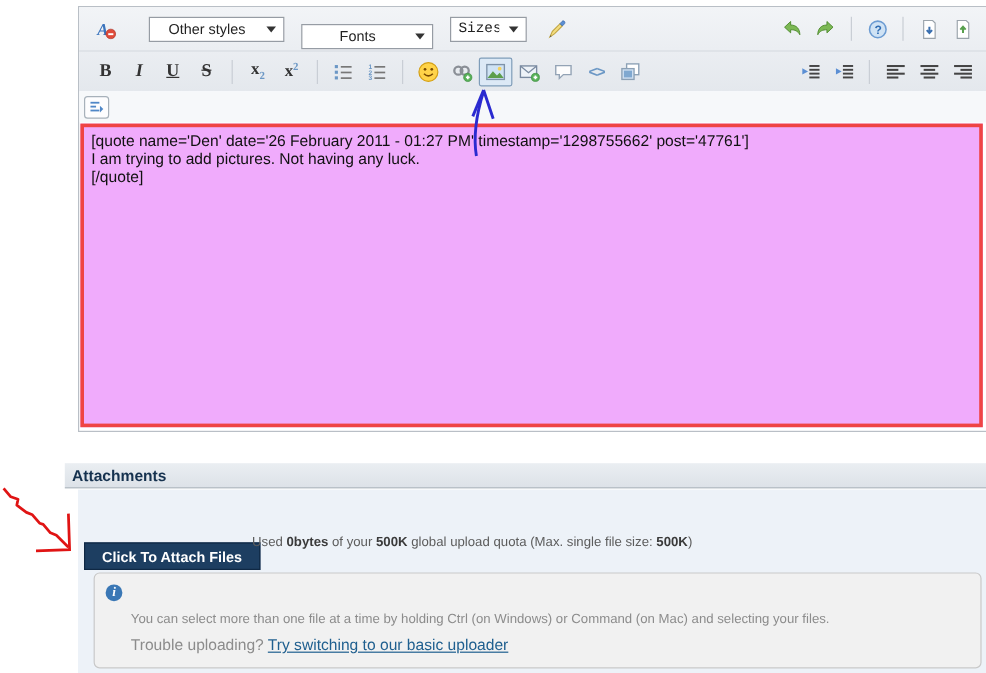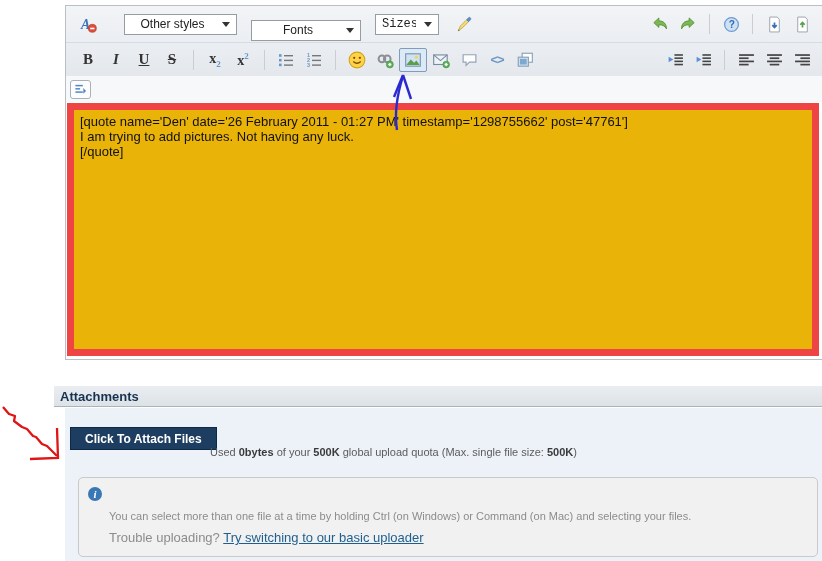--- a/index.html
+++ b/index.html
@@ -32,31 +32,31 @@
   .select .arr{width:0;height:0;border-left:4px solid transparent;border-right:4px solid transparent;
     border-top:5px solid #333;margin-left:8px;}
   .sel-style{width:113px;margin-left:22px;}
   .sel-font{width:110px;margin-left:14px;margin-top:12px;}
   .sel-size{width:64px;margin-left:14px;font-family:Liberation Mono, monospace;}
 
   .mode-strip{height:26px;background:#f6f8fa;display:flex;align-items:center;padding:0 4px;}
   .mode-btn{width:21px;height:19px;background:#fdfdfe;border:1px solid #a7b1ba;border-radius:3px;
     display:flex;align-items:center;justify-content:center;cursor:pointer;}
 
-  .textarea{position:absolute;left:1px;top:97px;width:752px;height:253px;background:#eab308;
-    border:7px solid #ef4444;padding:4px 6px;font-size:13px;line-height:15px;color:#111;
+  .textarea{position:absolute;left:1px;top:97px;width:752px;height:253px;background:#f0abfc;
+    border:3px solid #ef4444;padding:4px 6px;font-size:13px;line-height:15px;color:#111;
     overflow:hidden;cursor:text;}
   .textarea div{white-space:nowrap;}
 
   
   .attach-header{position:absolute;left:54px;top:386px;width:798px;height:21px;
     background:linear-gradient(#eaeef2,#dde2e8);border-bottom:1px solid #aab3bc;
     display:flex;align-items:center;padding-left:6px;font-size:13px;font-weight:bold;color:#16324f;}
   .attach-body{position:absolute;left:65px;top:408px;width:757px;height:153px;background:#edf2f8;}
-  .attach-btn{position:absolute;left:5px;top:19px;height:23px;padding:0 14px;
+  .attach-btn{position:absolute;left:5px;top:44px;height:23px;padding:0 14px;
     background:#1d3e61;border:1px solid #0f2844;color:#fff;font-size:12px;font-weight:bold;
     font-family:"Liberation Sans",sans-serif;cursor:pointer;}
   .quota{position:absolute;left:145px;top:38px;font-size:11px;color:#5c5c5c;}
   .quota b{color:#3a3a3a;}
 
   .help-box{position:absolute;left:13px;top:69px;width:740px;height:80px;background:#f1f1f1;
     border:1px solid #c9c9c9;border-radius:5px;}
   .info-icon{position:absolute;left:9px;top:9px;width:14px;height:14px;border-radius:50%;
     background:#3a77b5;color:#fff;font-family:"Liberation Serif",serif;font-style:italic;
     font-weight:bold;font-size:11px;display:flex;align-items:center;justify-content:center;}

